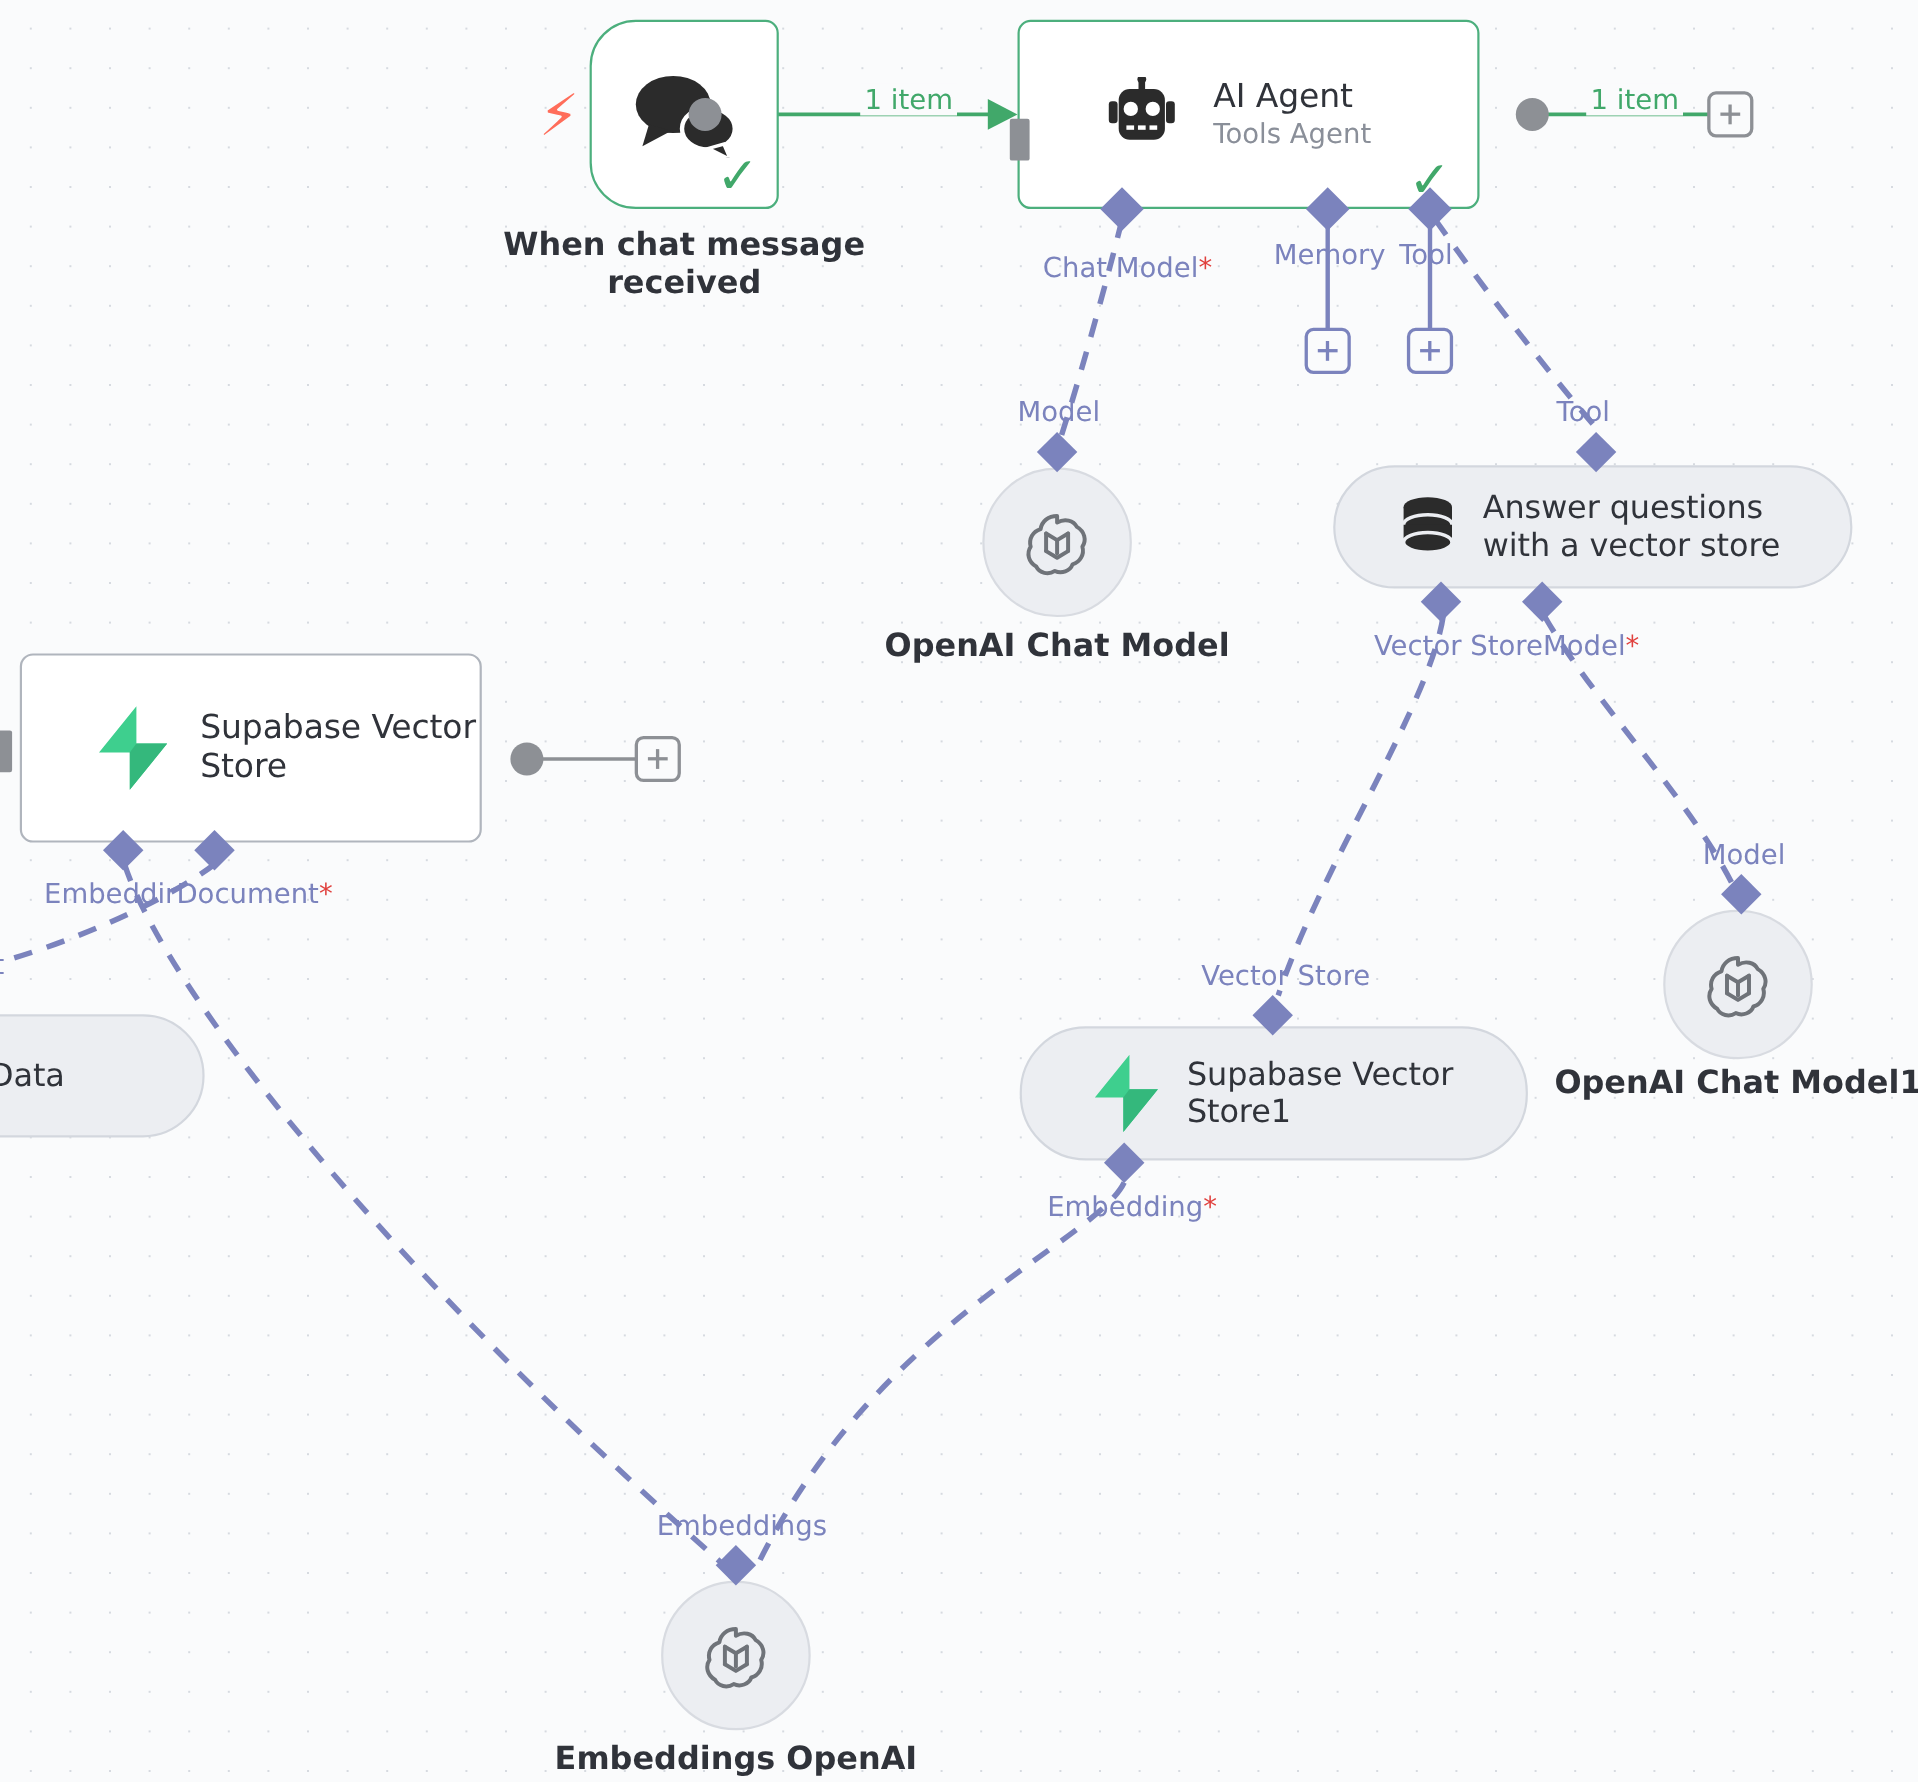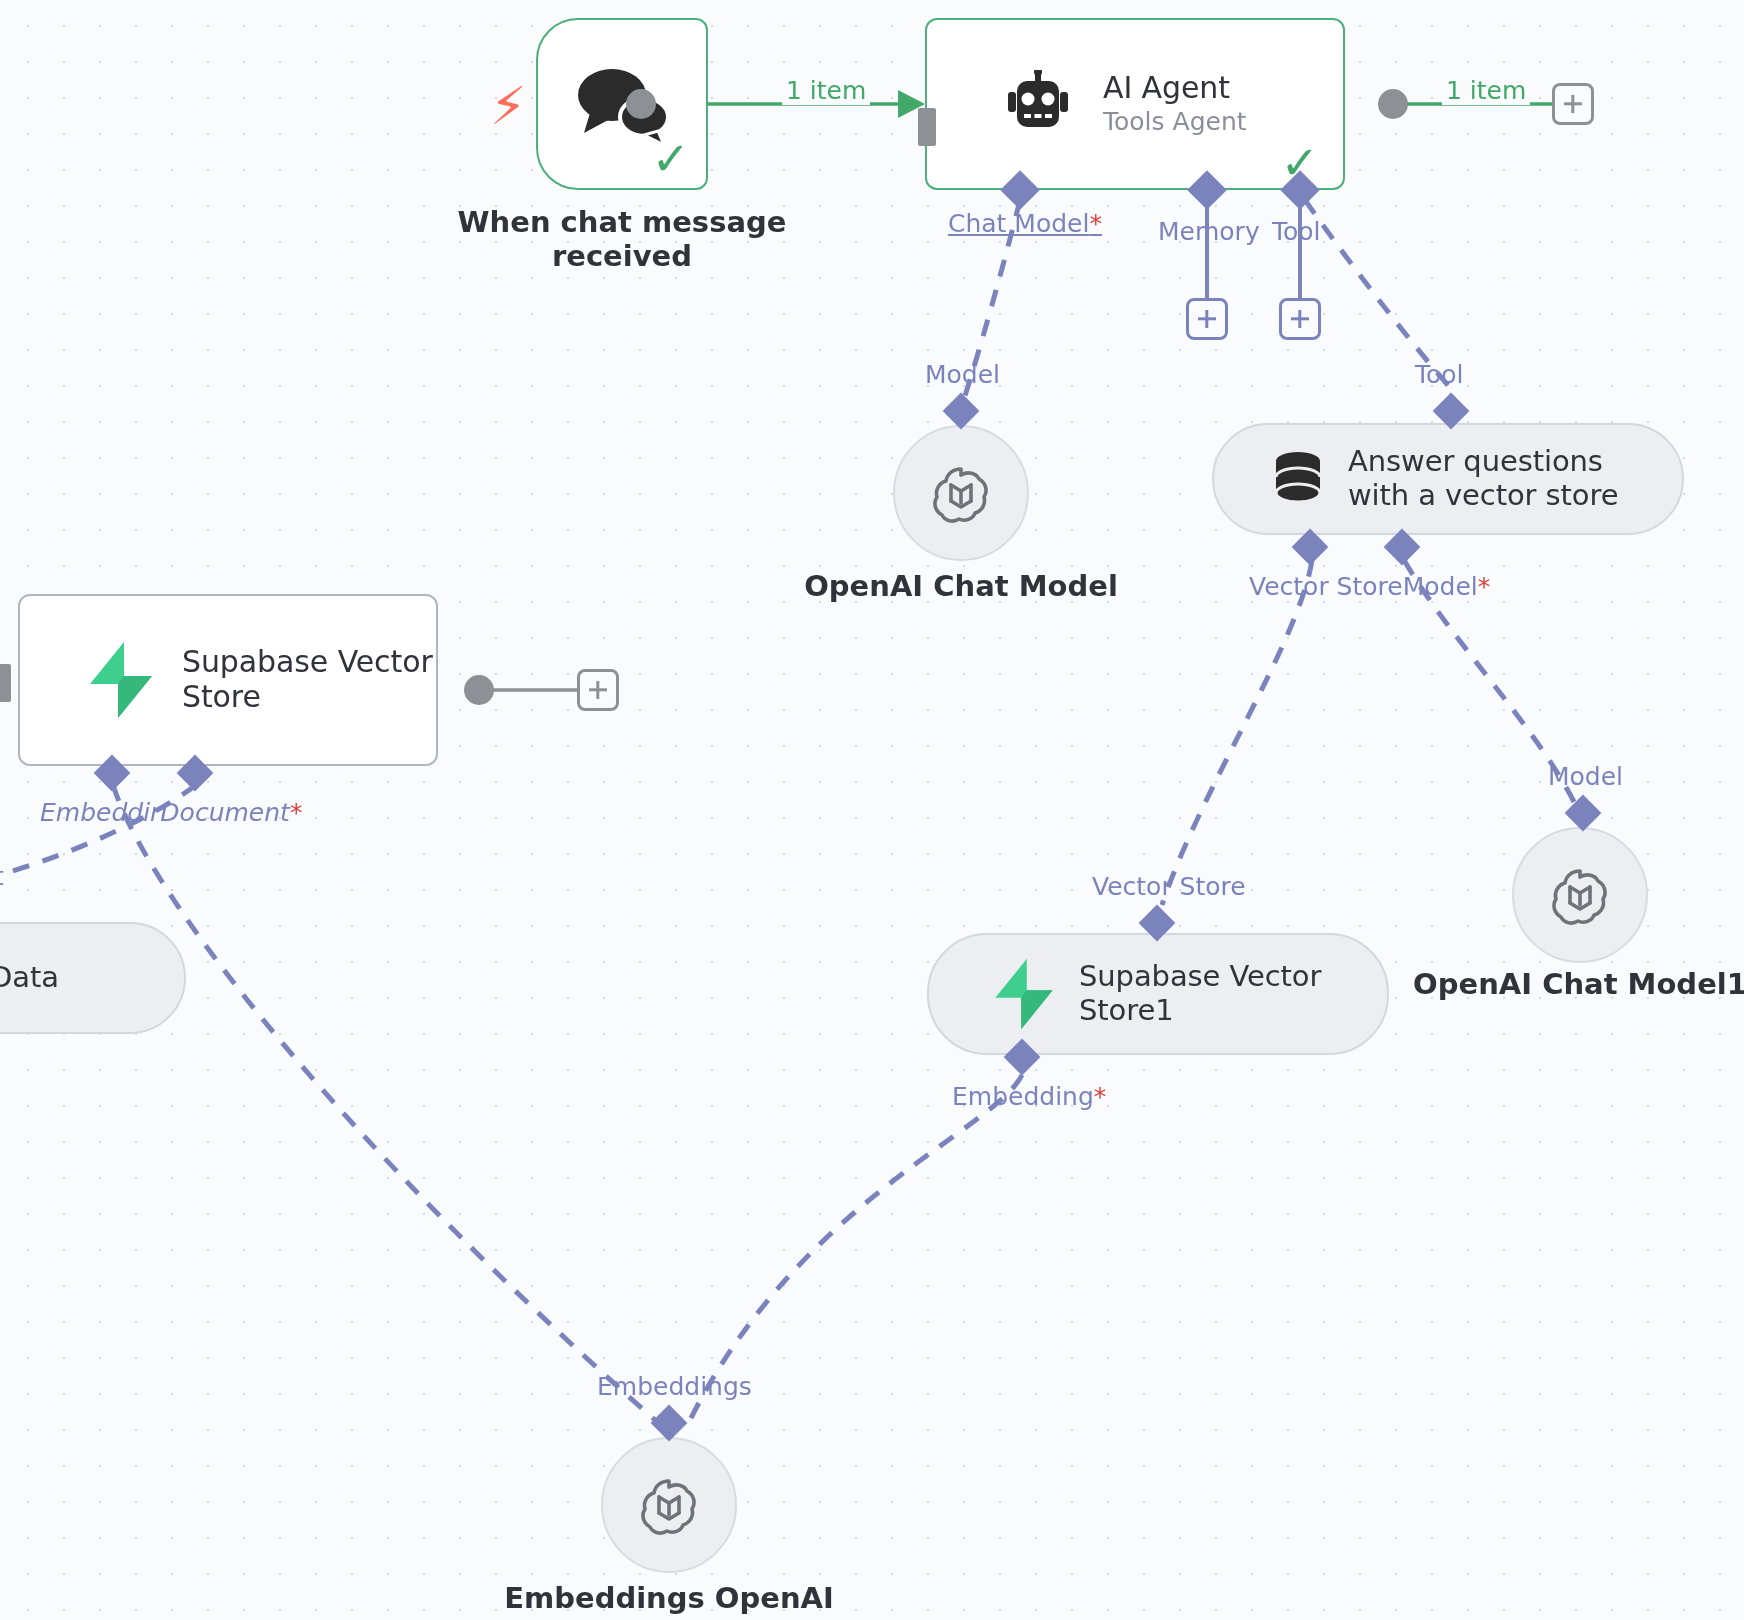--- a/index.html
+++ b/index.html
@@ -230,21 +230,21 @@
     <span class="check" style="right:24px; bottom:2px;">✓</span>
   </div>
   <div class="out-dot" style="left:1378px; top:89px;"></div>
   <div class="edge-label green-lbl" style="left:1442px; top:76px;">1 item</div>
   <div class="plus" style="left:1552px; top:83px;"></div>
 
   <div class="diamond" style="left:1006px; top:176px;"></div>
   <div class="diamond" style="left:1193px; top:176px;"></div>
   <div class="diamond" style="left:1286px; top:176px;"></div>
 
-  <div class="edge-label" style="left:948px; top:209px;text-decoration:underline;">
+  <div class="edge-label" style="left:948px; top:229px;">
     <span>Chat Model</span><span class="req">*</span>
   </div>
   <div class="edge-label" style="left:1158px; top:217px;">Memory</div>
   <div class="edge-label" style="left:1272px; top:217px;">Tool</div>
 
   <div class="plus vio" style="left:1186px; top:298px;"></div>
   <div class="plus vio" style="left:1279px; top:298px;"></div>
 
   <div class="edge-label" style="left:925px; top:360px;">Model</div>
   <div class="diamond sm" style="left:948px; top:398px;"></div>
@@ -300,21 +300,21 @@
     <span>
       <div class="node-title">Supabase Vector</div>
       <div class="node-title">Store</div>
     </span>
   </div>
   <div class="out-dot" style="left:464px; top:675px;"></div>
   <div class="plus" style="left:577px; top:669px;"></div>
 
   <div class="diamond sm" style="left:99px; top:760px;"></div>
   <div class="diamond sm" style="left:182px; top:760px;"></div>
-  <div class="edge-label" style="left:40px; top:798px;font-style:italic;">
+  <div class="edge-label" style="left:40px; top:798px;">
     <span>EmbeddirDocument</span><span class="req">*</span>
   </div>
   <div class="edge-label" style="left:-6px; top:862px;">t</div>
 
   <div class="pill" style="left:-140px; top:922px; width:326px; height:112px; padding-left:128px;">
     <span class="node-title">Data</span>
   </div>
 
   <div class="edge-label" style="left:1092px; top:872px;">Vector Store</div>
   <div class="diamond sm" style="left:1144px; top:910px;"></div>

